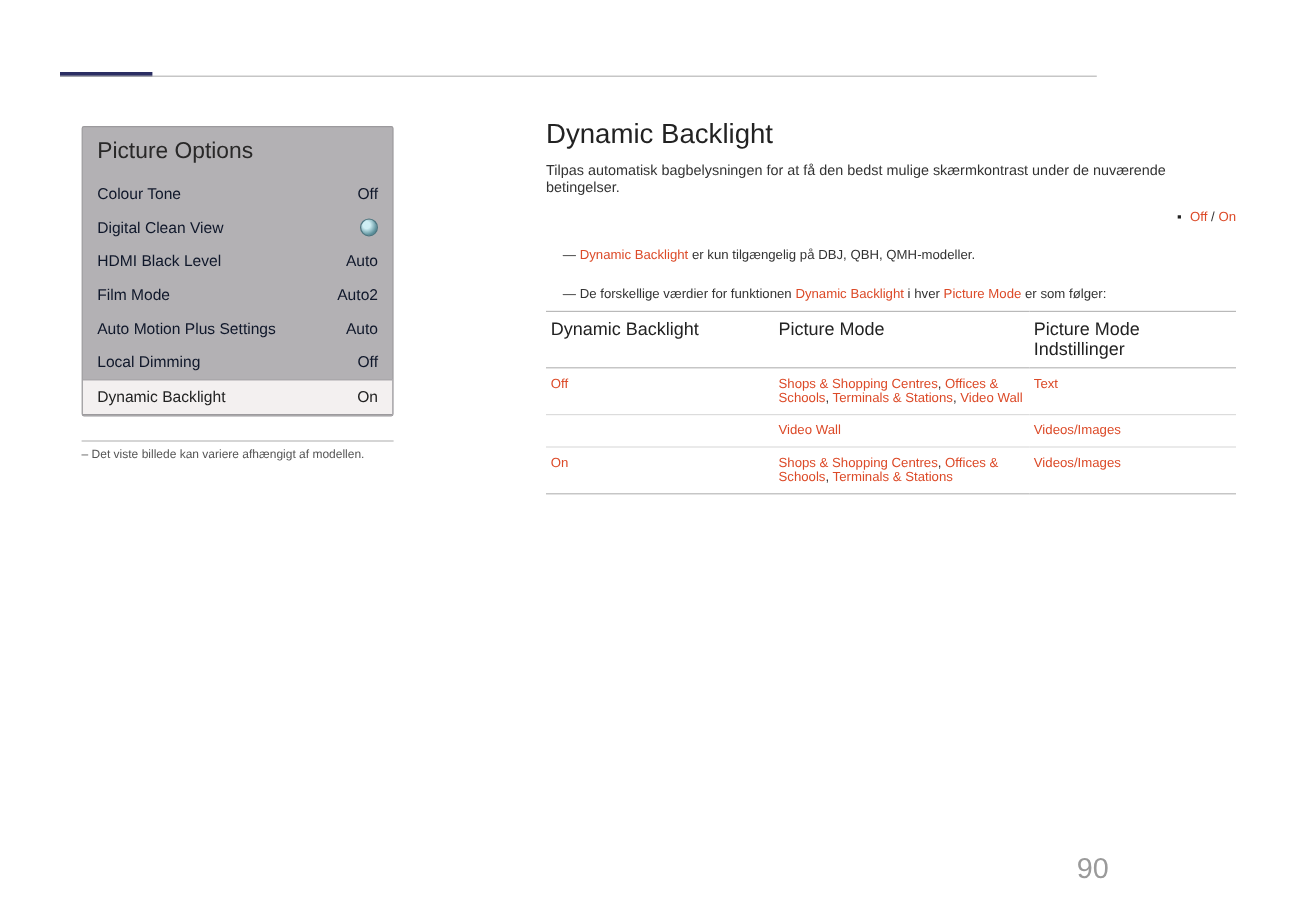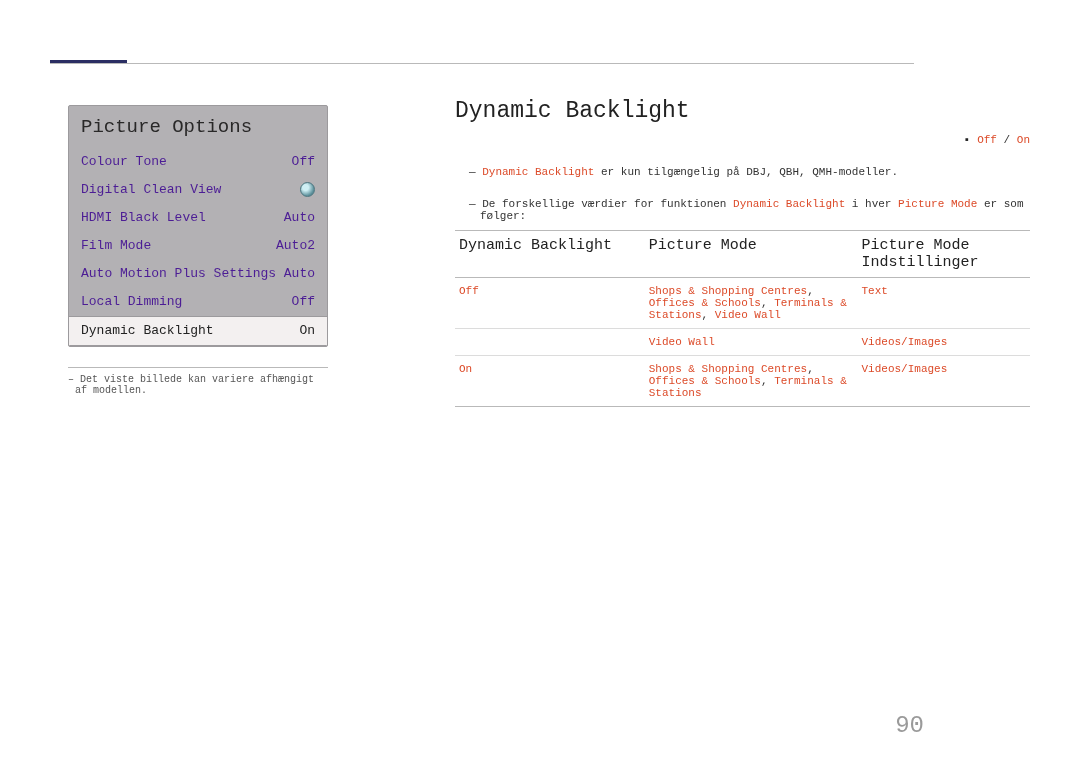--- a/index.html
+++ b/index.html
@@ -1,28 +1,28 @@
 <!DOCTYPE html>
 <html><head>
 <meta charset="utf-8">
 <style>
   html,body{margin:0;padding:0;background:#fff;font-family:Arial,Helvetica,sans-serif;color:#333;}
-  .page{width:964px;height:763px;position:relative;box-sizing:border-box;font-family:Liberation Mono, monospace;}
+  .page{width:964px;height:763px;position:relative;box-sizing:border-box;}
 
   
   .top-marker{position:absolute;top:60px;left:50px;width:77px;height:4px;background:#2b2e63;}
   .top-rule{position:absolute;top:63px;left:50px;right:50px;border-top:1px solid #b9b9b9;}
 
   .left-col{position:absolute;top:105px;left:68px;width:260px;}
   .right-col{position:absolute;top:98px;left:455px;width:575px;}
 
   
   .panel{background:#b3b1b4;border:1px solid #9c9a9d;border-radius:2px;overflow:hidden;}
   .panel-title{font-size:19px;color:#292828;padding:10px 12px;}
-  .panel-row{display:flex;justify-content:space-between;align-items:center;padding:6px 12px 7px;font-size:13px;color:#4c1d95;}
+  .panel-row{display:flex;justify-content:space-between;align-items:center;padding:6px 12px 7px;font-size:13px;color:#0f172a;}
   .panel-row.selected{background:#f3f0f0;color:#222;border-top:1px solid #9c9a9d;border-bottom:1px solid #9c9a9d;}
   .toggle{width:13px;height:13px;border-radius:50%;background:radial-gradient(circle at 35% 35%,#cfeff4 25%,#5b8f9a 70%);border:1px solid #4d7680;}
 
   .left-divider{border:none;border-top:1px solid #b9b9b9;margin:20px 0 6px;}
   .left-note{font-size:10px;color:#555;text-indent:-7px;padding-left:7px;}
 
   
   h1.section{font-size:23px;font-weight:400;color:#222;margin:0 0 10px;}
   .intro{font-size:12px;color:#333;margin:0 0 12px;}
   ul.bullets{margin:0 0 6px 28px;padding:0;list-style:none;color:#333;font-size:11px;text-align:right;}
@@ -81,20 +81,21 @@
             <span>On</span>
           </div>
         </div>
     </div>
     <hr class="left-divider">
     <div class="left-note">– <span>Det viste billede kan variere afhængigt af modellen.</span></div>
   </div>
 
   <div class="right-col">
     <h1 class="section">Dynamic Backlight</h1>
+    <p class="intro">Tilpas automatisk bagbelysningen for at få den bedst mulige skærmkontrast under de nuværende betingelser.</p>
     <ul class="bullets">
       <li><span class="hl">Off</span><span class="sep"> / </span><span class="hl">On</span></li>
     </ul>
     <div class="dash">
       <span class="hl">Dynamic Backlight</span><span> er kun tilgængelig på DBJ, QBH, QMH-modeller.</span>
     </div>
     <div class="dash">
       <span>De forskellige værdier for funktionen </span><span class="hl">Dynamic Backlight</span><span> i hver </span><span class="hl">Picture Mode</span><span> er som følger:</span>
     </div>
 

